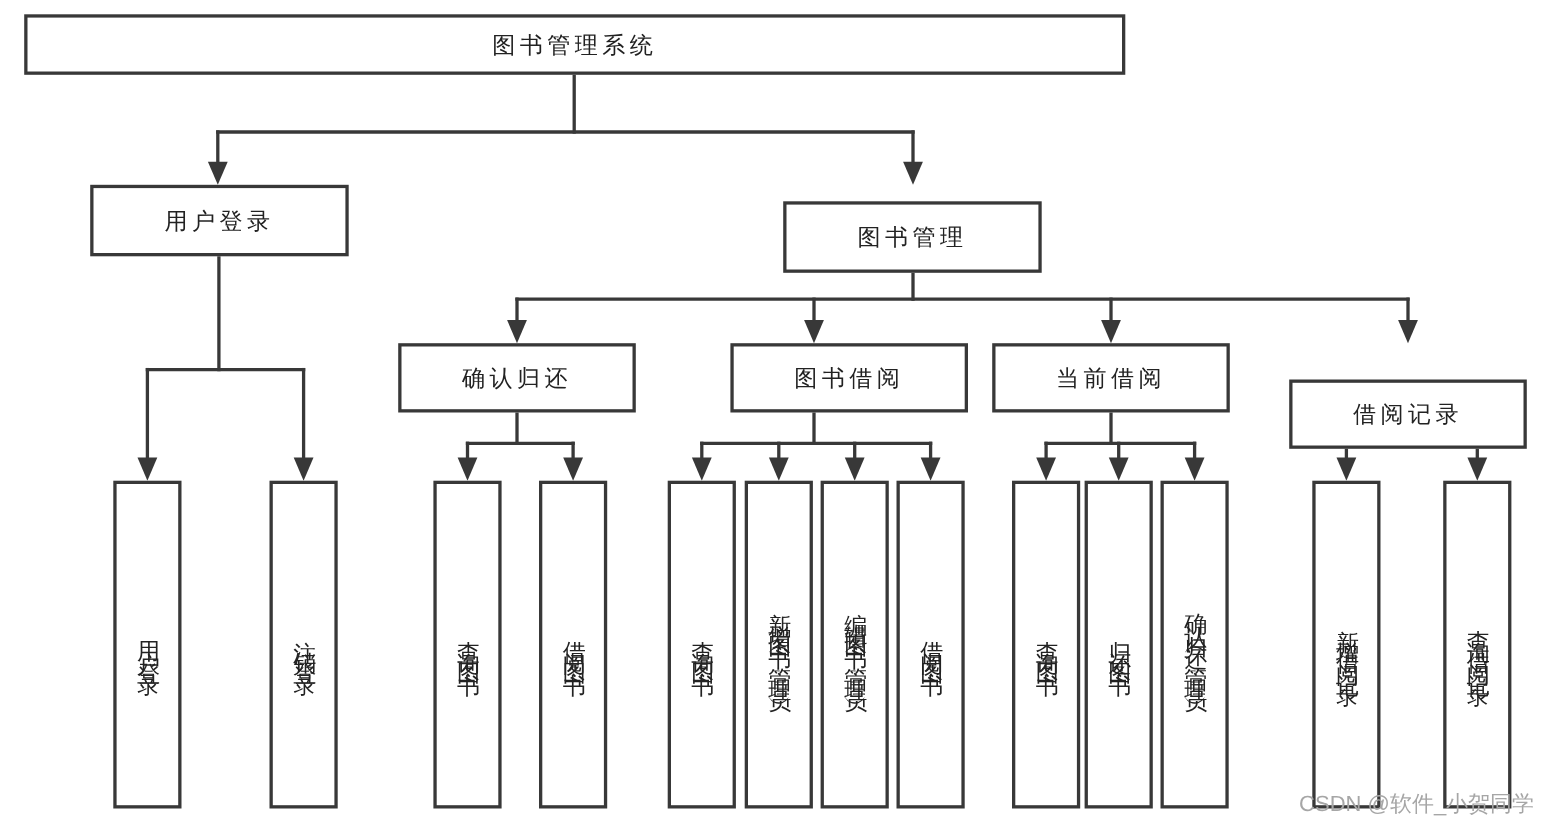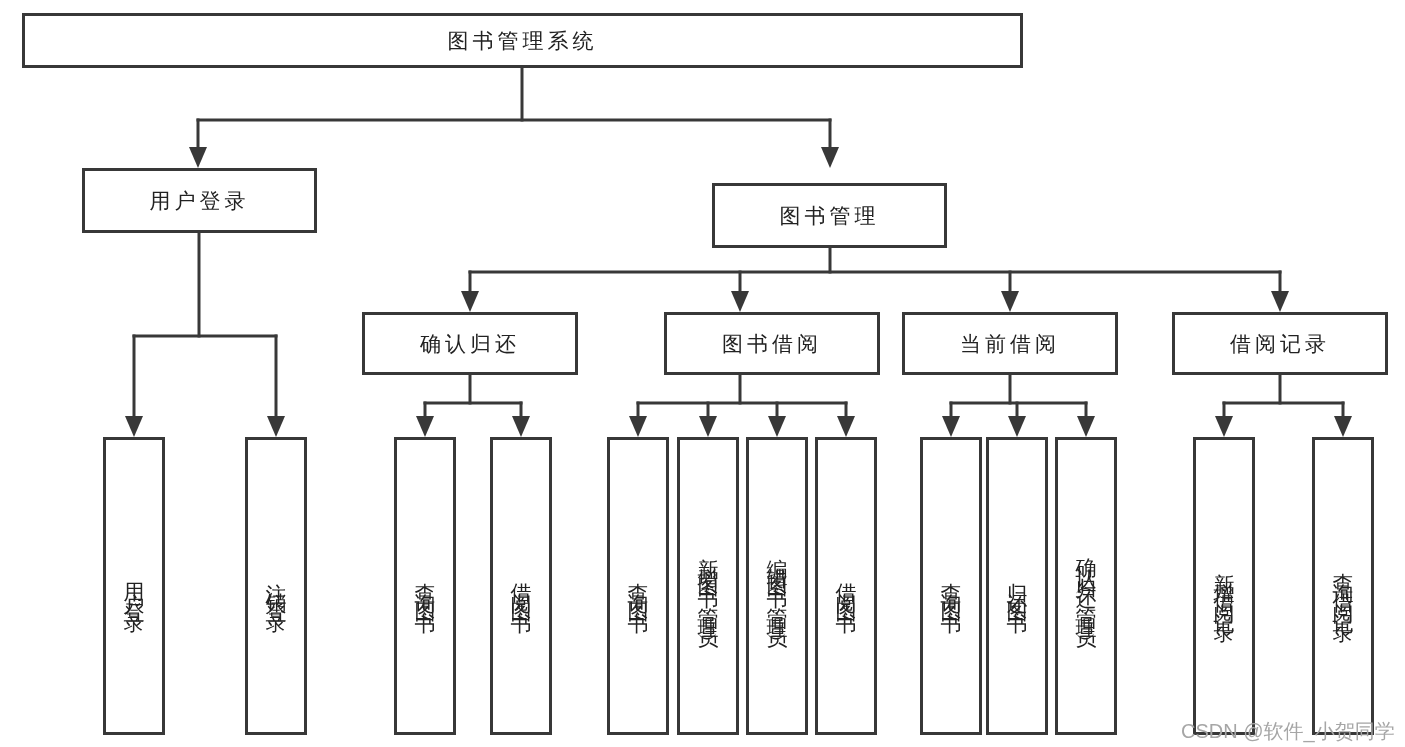--- a/index.html
+++ b/index.html
@@ -53,21 +53,21 @@
     white-space: nowrap;
     z-index: 2;
   }
   .box.h-root   { left: 22px;  top: 13px;  width: 1001px; height: 55px; }
   .box.h-l2a    { left: 82px;  top: 168px; width: 235px;  height: 65px; }
   .box.h-l2b    { left: 712px; top: 183px; width: 235px;  height: 65px; }
   .box.h-l3     { top: 312px;  width: 216px; height: 63px; }
   .l3-0 { left: 362px; }
   .l3-1 { left: 632px; margin-left: 32px; }
   .l3-2 { left: 902px; }
-  .l3-3 { left: 1172px; }
+  .l3-3 { left: 1172px; margin-top: 33px; }
   .box.leaf {
     top: 437px;
     width: 62px;
     height: 298px;
     writing-mode: vertical-rl;
     text-orientation: mixed;
     letter-spacing: 10px;
     font-size: 21px;
   }
   .lf-0  { left: 103px; }

